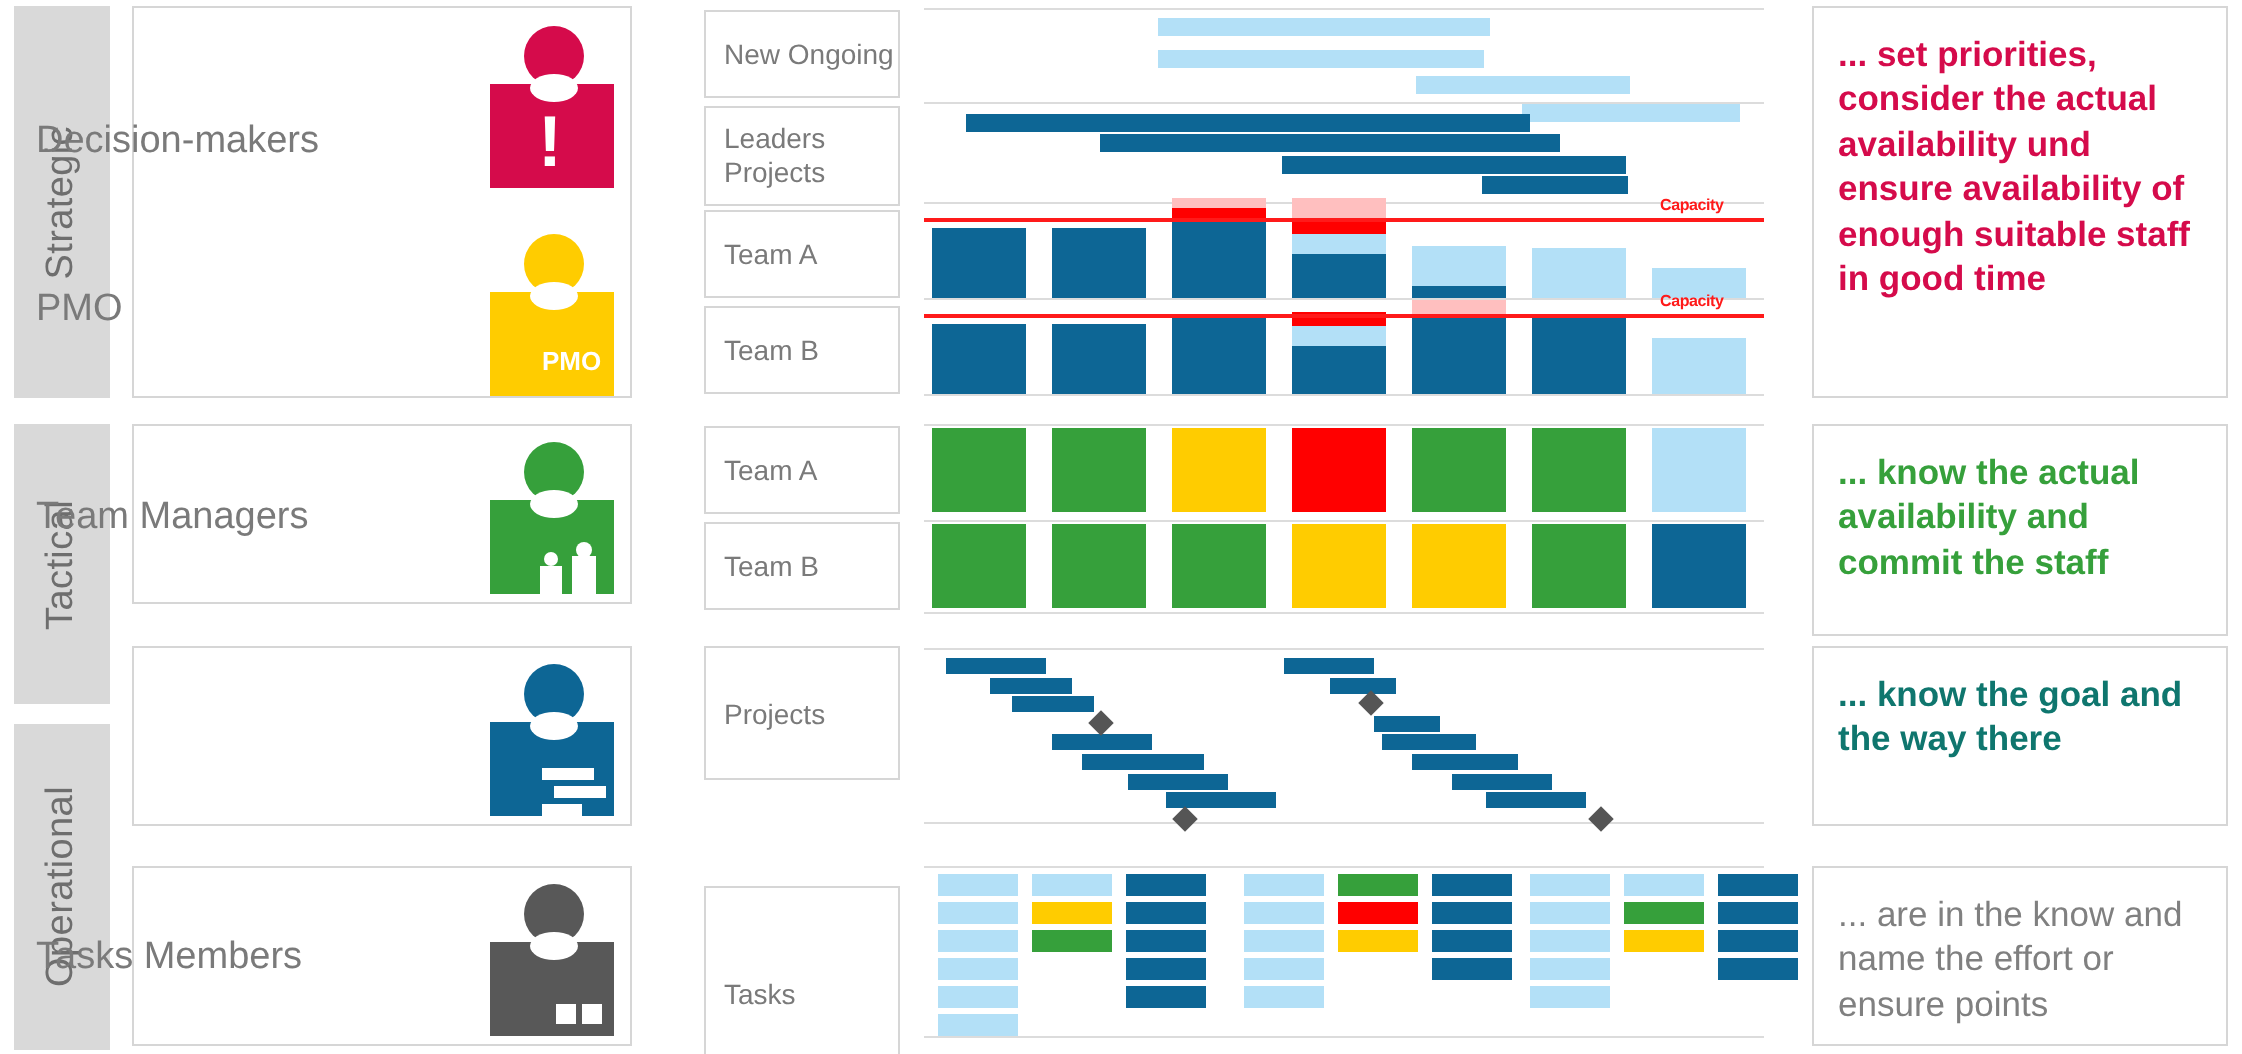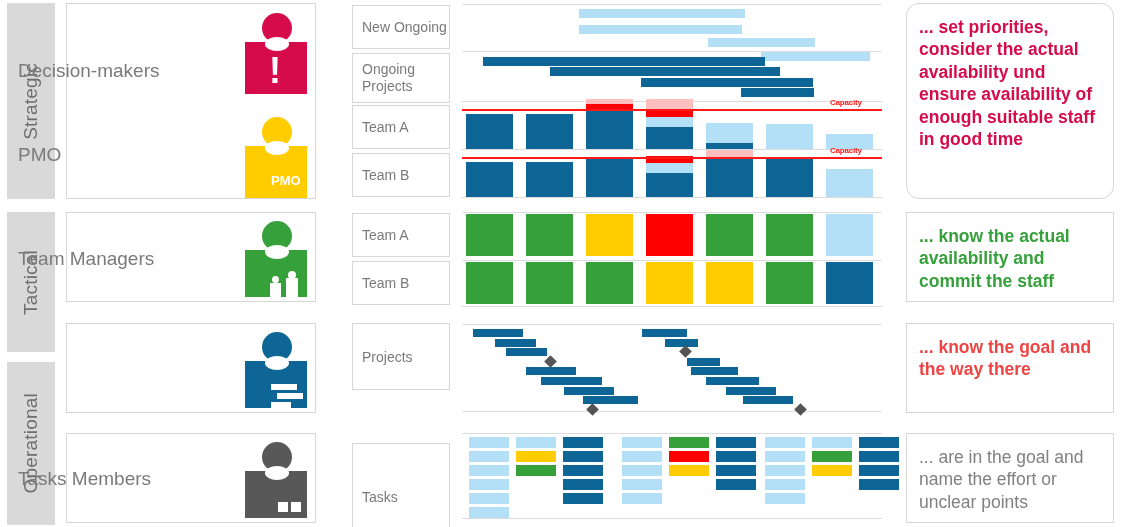--- a/index.html
+++ b/index.html
@@ -138,21 +138,21 @@
     <div class="body" style="left:0px;top:29px;width:62px;height:47px;background:#585858;"></div>
     <div class="notch" style="left:20px;top:24px;width:24px;height:14px;"></div>
     <div class="sq" style="left:33px;top:60px;width:10px;height:10px;"></div>
     <div class="sq" style="left:46px;top:60px;width:10px;height:10px;"></div>
   </div>
 
   <div class="rowbox" style="top:5px;height:44px;">
     <span>New Ongoing</span>
   </div>
   <div class="rowbox" style="top:53px;height:50px;">
-    <span style="line-height:1.25;">Ongoing Projects</span>
+    <span style="line-height:1.25;">Leaders Projects</span>
   </div>
   <div class="rowbox" style="top:105px;height:44px;">
     <span>Team A</span>
   </div>
   <div class="rowbox" style="top:153px;height:44px;">
     <span>Team B</span>
   </div>
   <div class="rowbox" style="top:213px;height:44px;">
     <span>Team A</span>
   </div>
@@ -305,26 +305,26 @@
       <div class="cell" style="left: 812px; top: 451px; width: 40px; height: 11px; background: rgb(54, 160, 59);"></div>
       <div class="cell" style="left: 859px; top: 451px; width: 40px; height: 11px; background: rgb(13, 102, 149);"></div>
       <div class="cell" style="left: 765px; top: 465px; width: 40px; height: 11px; background: rgb(179, 224, 247);"></div>
       <div class="cell" style="left: 812px; top: 465px; width: 40px; height: 11px; background: rgb(255, 204, 0);"></div>
       <div class="cell" style="left: 859px; top: 465px; width: 40px; height: 11px; background: rgb(13, 102, 149);"></div>
       <div class="cell" style="left: 765px; top: 479px; width: 40px; height: 11px; background: rgb(179, 224, 247);"></div>
       <div class="cell" style="left: 859px; top: 479px; width: 40px; height: 11px; background: rgb(13, 102, 149);"></div>
       <div class="cell" style="left: 765px; top: 493px; width: 40px; height: 11px; background: rgb(179, 224, 247);"></div>
     </div>
 
-  <div class="msgcard" style="top:3px;height:196px;border-radius:13px;">
+  <div class="msgcard" style="top:3px;height:196px;">
     <div class="txt" style="color:#d50b4b;">... set priorities, consider the actual availability und ensure availability of enough suitable staff in good time</div>
   </div>
-  <div class="msgcard" style="top:212px;height:90px;">
+  <div class="msgcard" style="top:212px;height:106px;">
     <div class="txt" style="color:#36a03b;">... know the actual availability and commit the staff</div>
   </div>
   <div class="msgcard" style="top:323px;height:90px;">
-    <div class="txt" style="color:#ef4444;">... know the goal and the way there</div>
+    <div class="txt" style="color:#0f766e;">... know the goal and the way there</div>
   </div>
   <div class="msgcard" style="top:433px;height:90px;">
-    <div class="txt" style="color:#808080;font-weight:normal;">... are in the goal and name the effort or unclear points</div>
+    <div class="txt" style="color:#808080;font-weight:normal;">... are in the know and name the effort or ensure points</div>
   </div>
 
 </div>
 
 </body></html>

